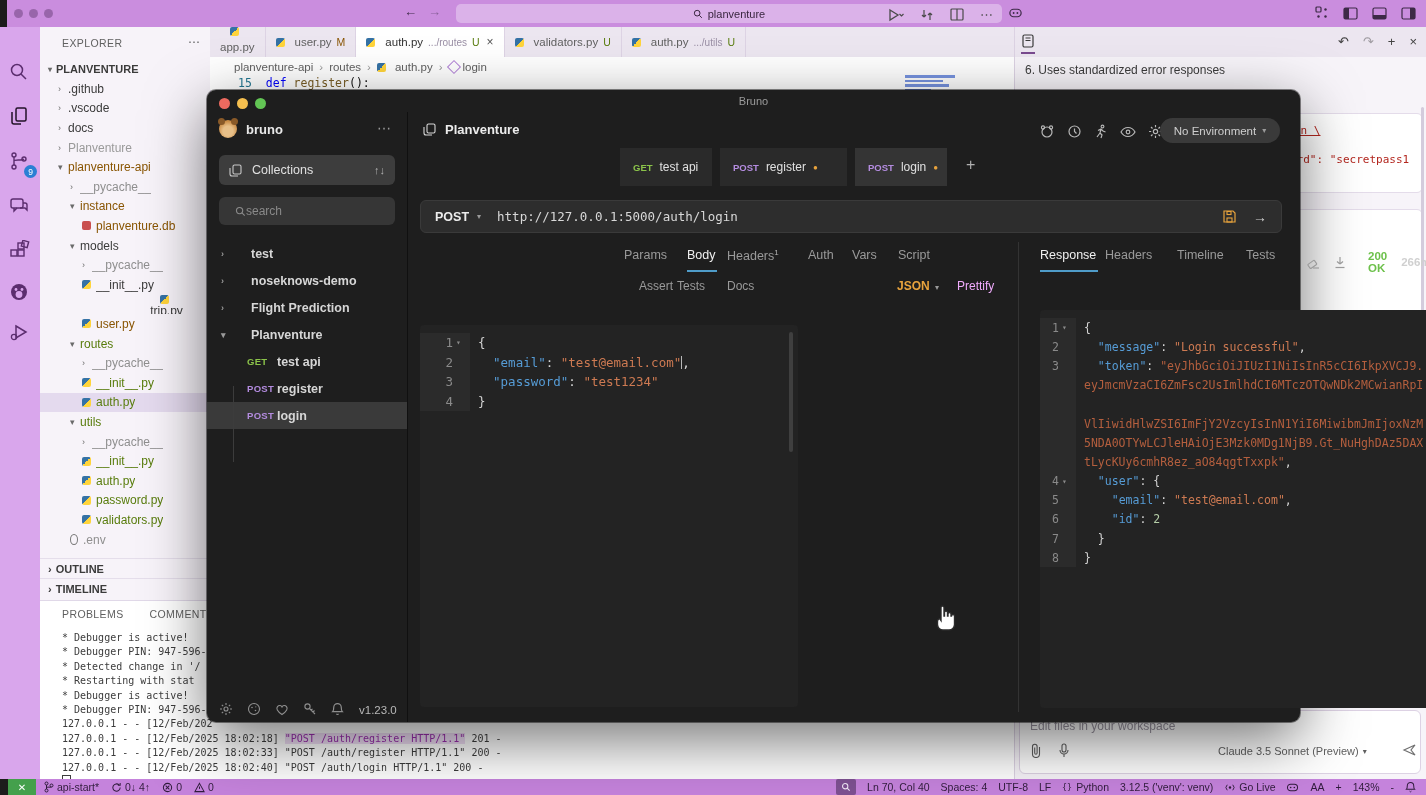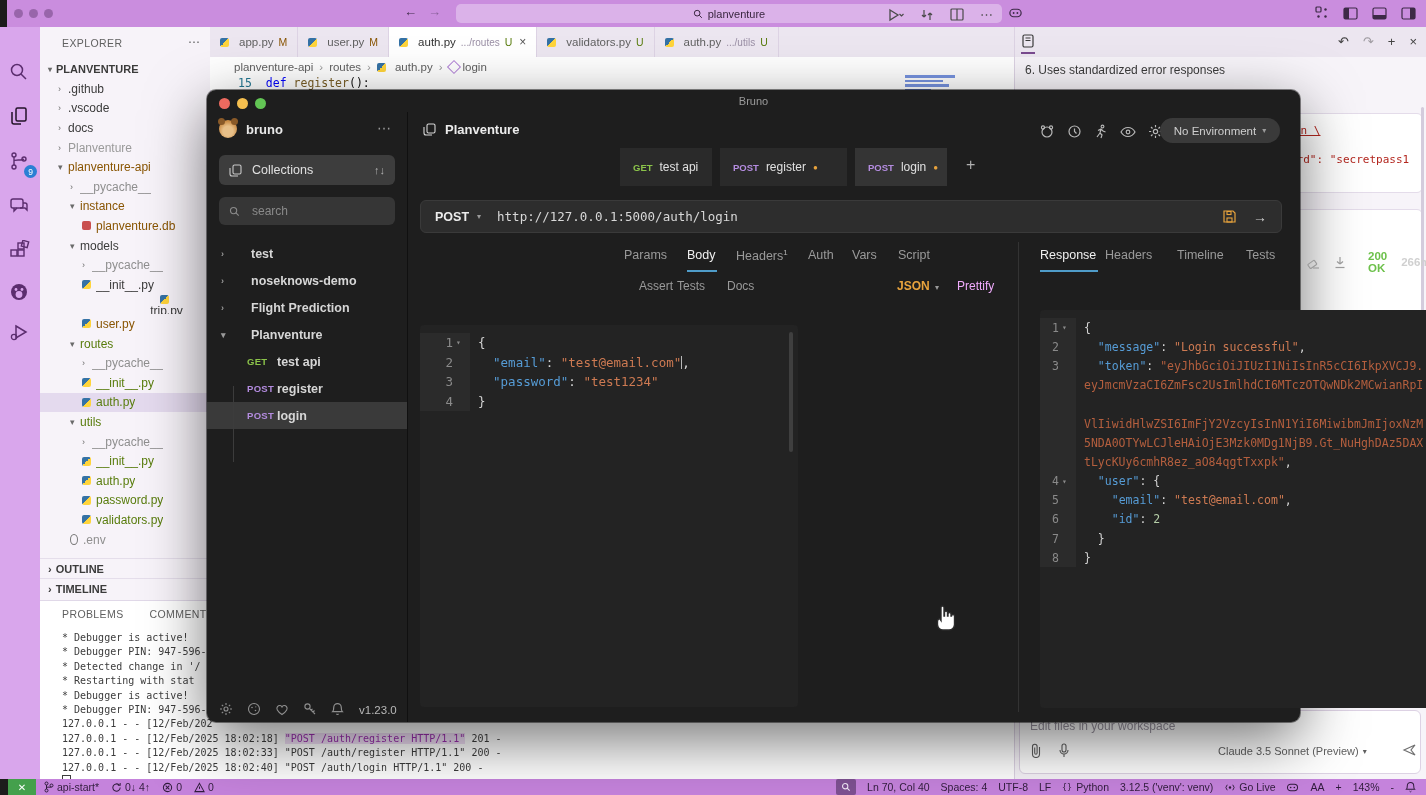--- a/index.html
+++ b/index.html
@@ -101,21 +101,21 @@
   .br-side{left:0;top:22px;width:200px;height:610px;border-right:1px solid #101010;}
   .br-brand{left:12px;top:8px;display:flex;gap:9px;align-items:center;}
   .bruno-logo{width:18px;height:18px;border-radius:50%;background:radial-gradient(circle at 50% 62%,#e8c089 35%,#c98b45 70%);position:relative;}
   .bruno-logo:before,.bruno-logo:after{content:"";position:absolute;top:-2px;width:7px;height:7px;border-radius:50%;background:#8a5a28;}
   .bruno-logo:before{left:-1px;} .bruno-logo:after{right:-1px;}
   .br-brandname{font-size:13px;font-weight:bold;color:#e8e8e8;}
   .br-dots{left:170px;top:8px;color:#9a9a9a;font-size:14px;letter-spacing:1px;}
   .br-collections{left:12px;top:43px;width:176px;height:30px;background:#3d3d3d;border-radius:6px;
                   display:flex;align-items:center;gap:10px;padding:0 10px;box-sizing:border-box;font-size:12.5px;color:#e0e0e0;}
   .br-search{left:12px;top:85px;width:176px;height:28px;background:#363636;border-radius:6px;
-             display:flex;align-items:center;gap:12px;padding:0 10px;box-sizing:border-box;font-size:12px;color:#8a8a8a;}
+             display:flex;align-items:center;gap:0;padding:0 16px;box-sizing:border-box;font-size:12px;color:#8a8a8a;}
   .br-tree{left:0;top:128px;width:200px;}
   .br-row{position:absolute;left:0;width:200px;height:27px;display:flex;align-items:center;font-size:12.5px;font-weight:600;color:#d6d6d6;}
   .br-row .chev{position:absolute;left:14px;font-size:9px;color:#9a9a9a;}
   .br-row .flbl{position:absolute;left:44px;}
   .br-row .meth{position:absolute;left:40px;font-size:9.5px;font-weight:bold;letter-spacing:.3px;}
   .br-row .rlbl{position:absolute;left:70px;font-weight:600;}
   .br-row.sel{background:#3a3a3a;}
   .meth-get{color:#8bc34a;} .meth-post{color:#b48ce0;}
   .br-guide{left:26px;top:274px;width:1px;height:76px;background:#3c3c3c;}
   .br-footer{left:12px;top:590px;display:flex;gap:14px;align-items:center;color:#8f8f8f;}
@@ -401,21 +401,21 @@
         </div>
         <div class="abs sb-section" style="top: 551px;">
           <span class="chev">›</span>
           <span>TIMELINE</span>
         </div>
       </div>
   </div>
 
   <div class="abs tabbar">
       <div id="vs-tabs" style="display:flex">
-        <div class="vstab" style="position: relative;">
+        <div class="vstab" style="position: relative; flex-direction: column;">
           <span class="pyicon"></span>
           <span>app.py</span>
           <span class="badge-m">M</span>
         </div>
         <div class="vstab" style="position: relative;">
           <span class="pyicon"></span>
           <span>user.py</span>
           <span class="badge-m">M</span>
         </div>
         <div class="vstab active" style="position: relative;">
@@ -844,21 +844,21 @@
               </svg>
             </span>
           <span style="color:#d0d0d0;font-size:14px">→</span>
         </span>
       </div>
 
       <div id="pane-tabs1">
           <div class="abs pane-tab" style="left: 217px;">Params</div>
           <div class="abs pane-tab on" style="left: 280px;">Body</div>
           <div class="abs underline" style="left: 280px; width: 30px;"></div>
-          <div class="abs pane-tab" style="left: 329px;">Headers<sup>1</sup></div>
+          <div class="abs pane-tab" style="left: 320px;">Headers<sup>1</sup></div>
           <div class="abs pane-tab" style="left: 401px;">Auth</div>
           <div class="abs pane-tab" style="left: 445px;">Vars</div>
           <div class="abs pane-tab" style="left: 491px;">Script</div>
         </div>
       <div id="pane-tabs2">
           <div class="abs pane2" style="left: 232px;">Assert</div>
           <div class="abs pane2" style="left: 270px;">Tests</div>
           <div class="abs pane2" style="left: 320px;">Docs</div>
         </div>
       <div class="abs pane2" style="left:490px">

